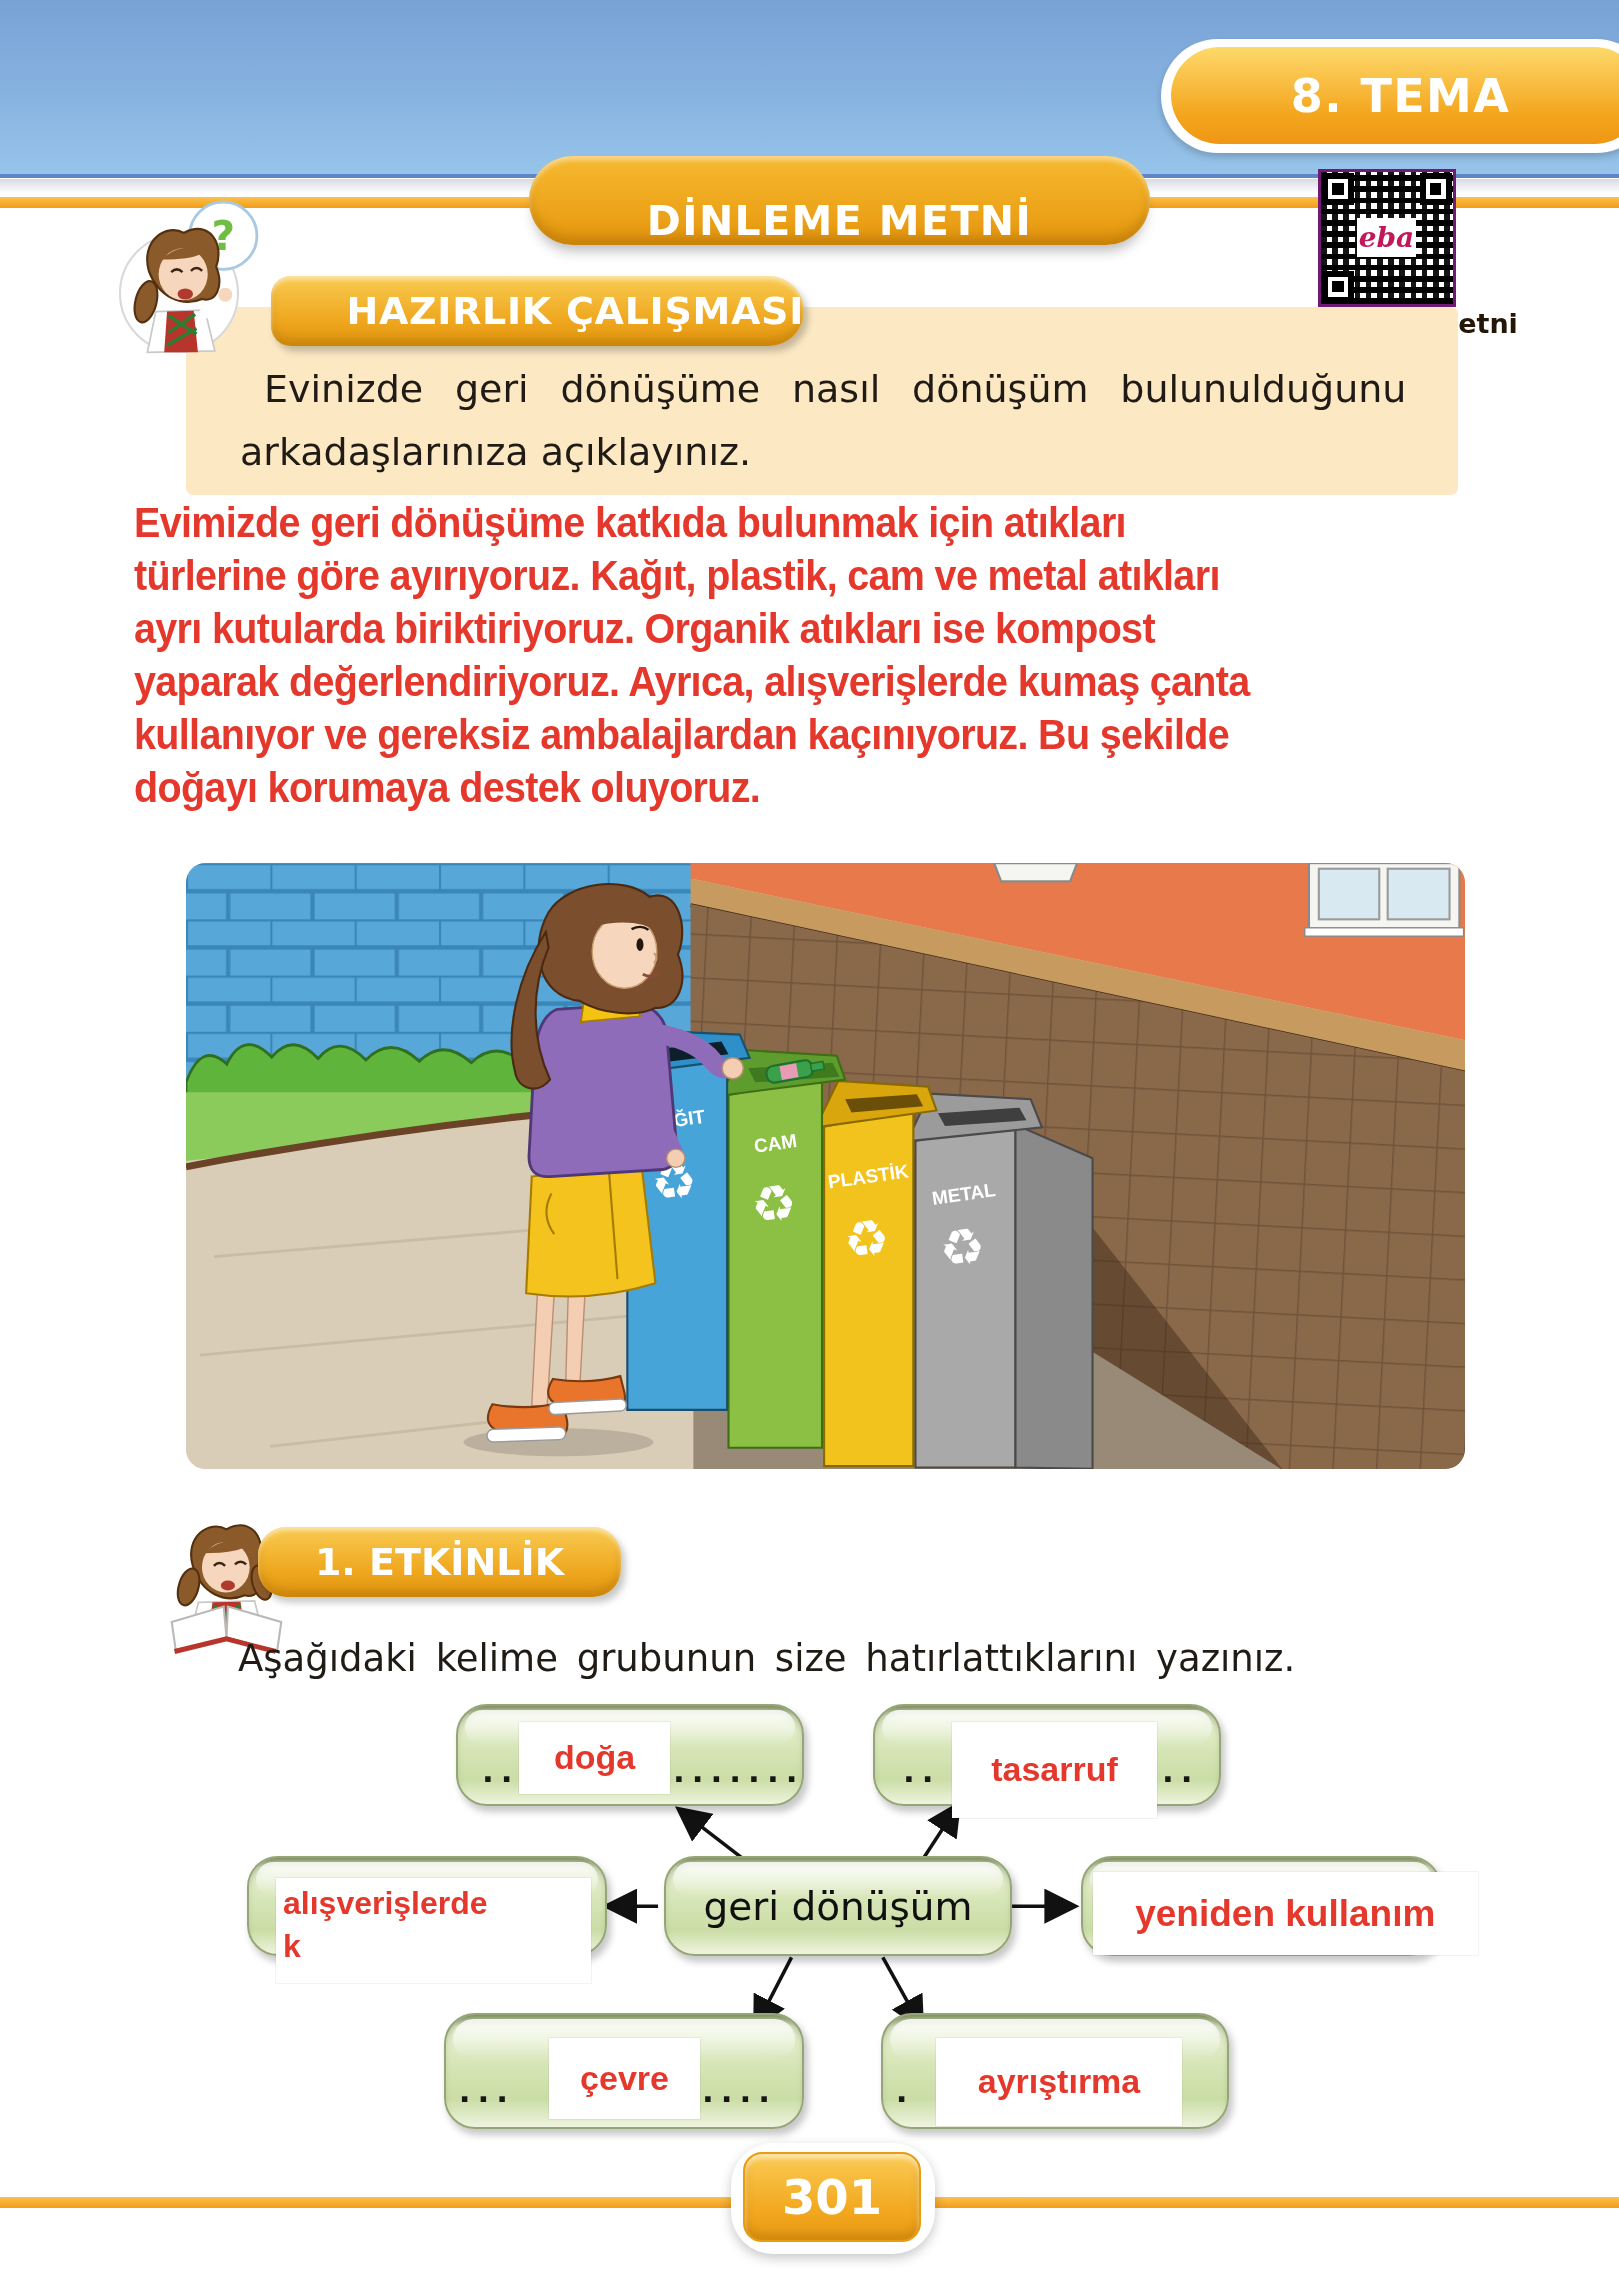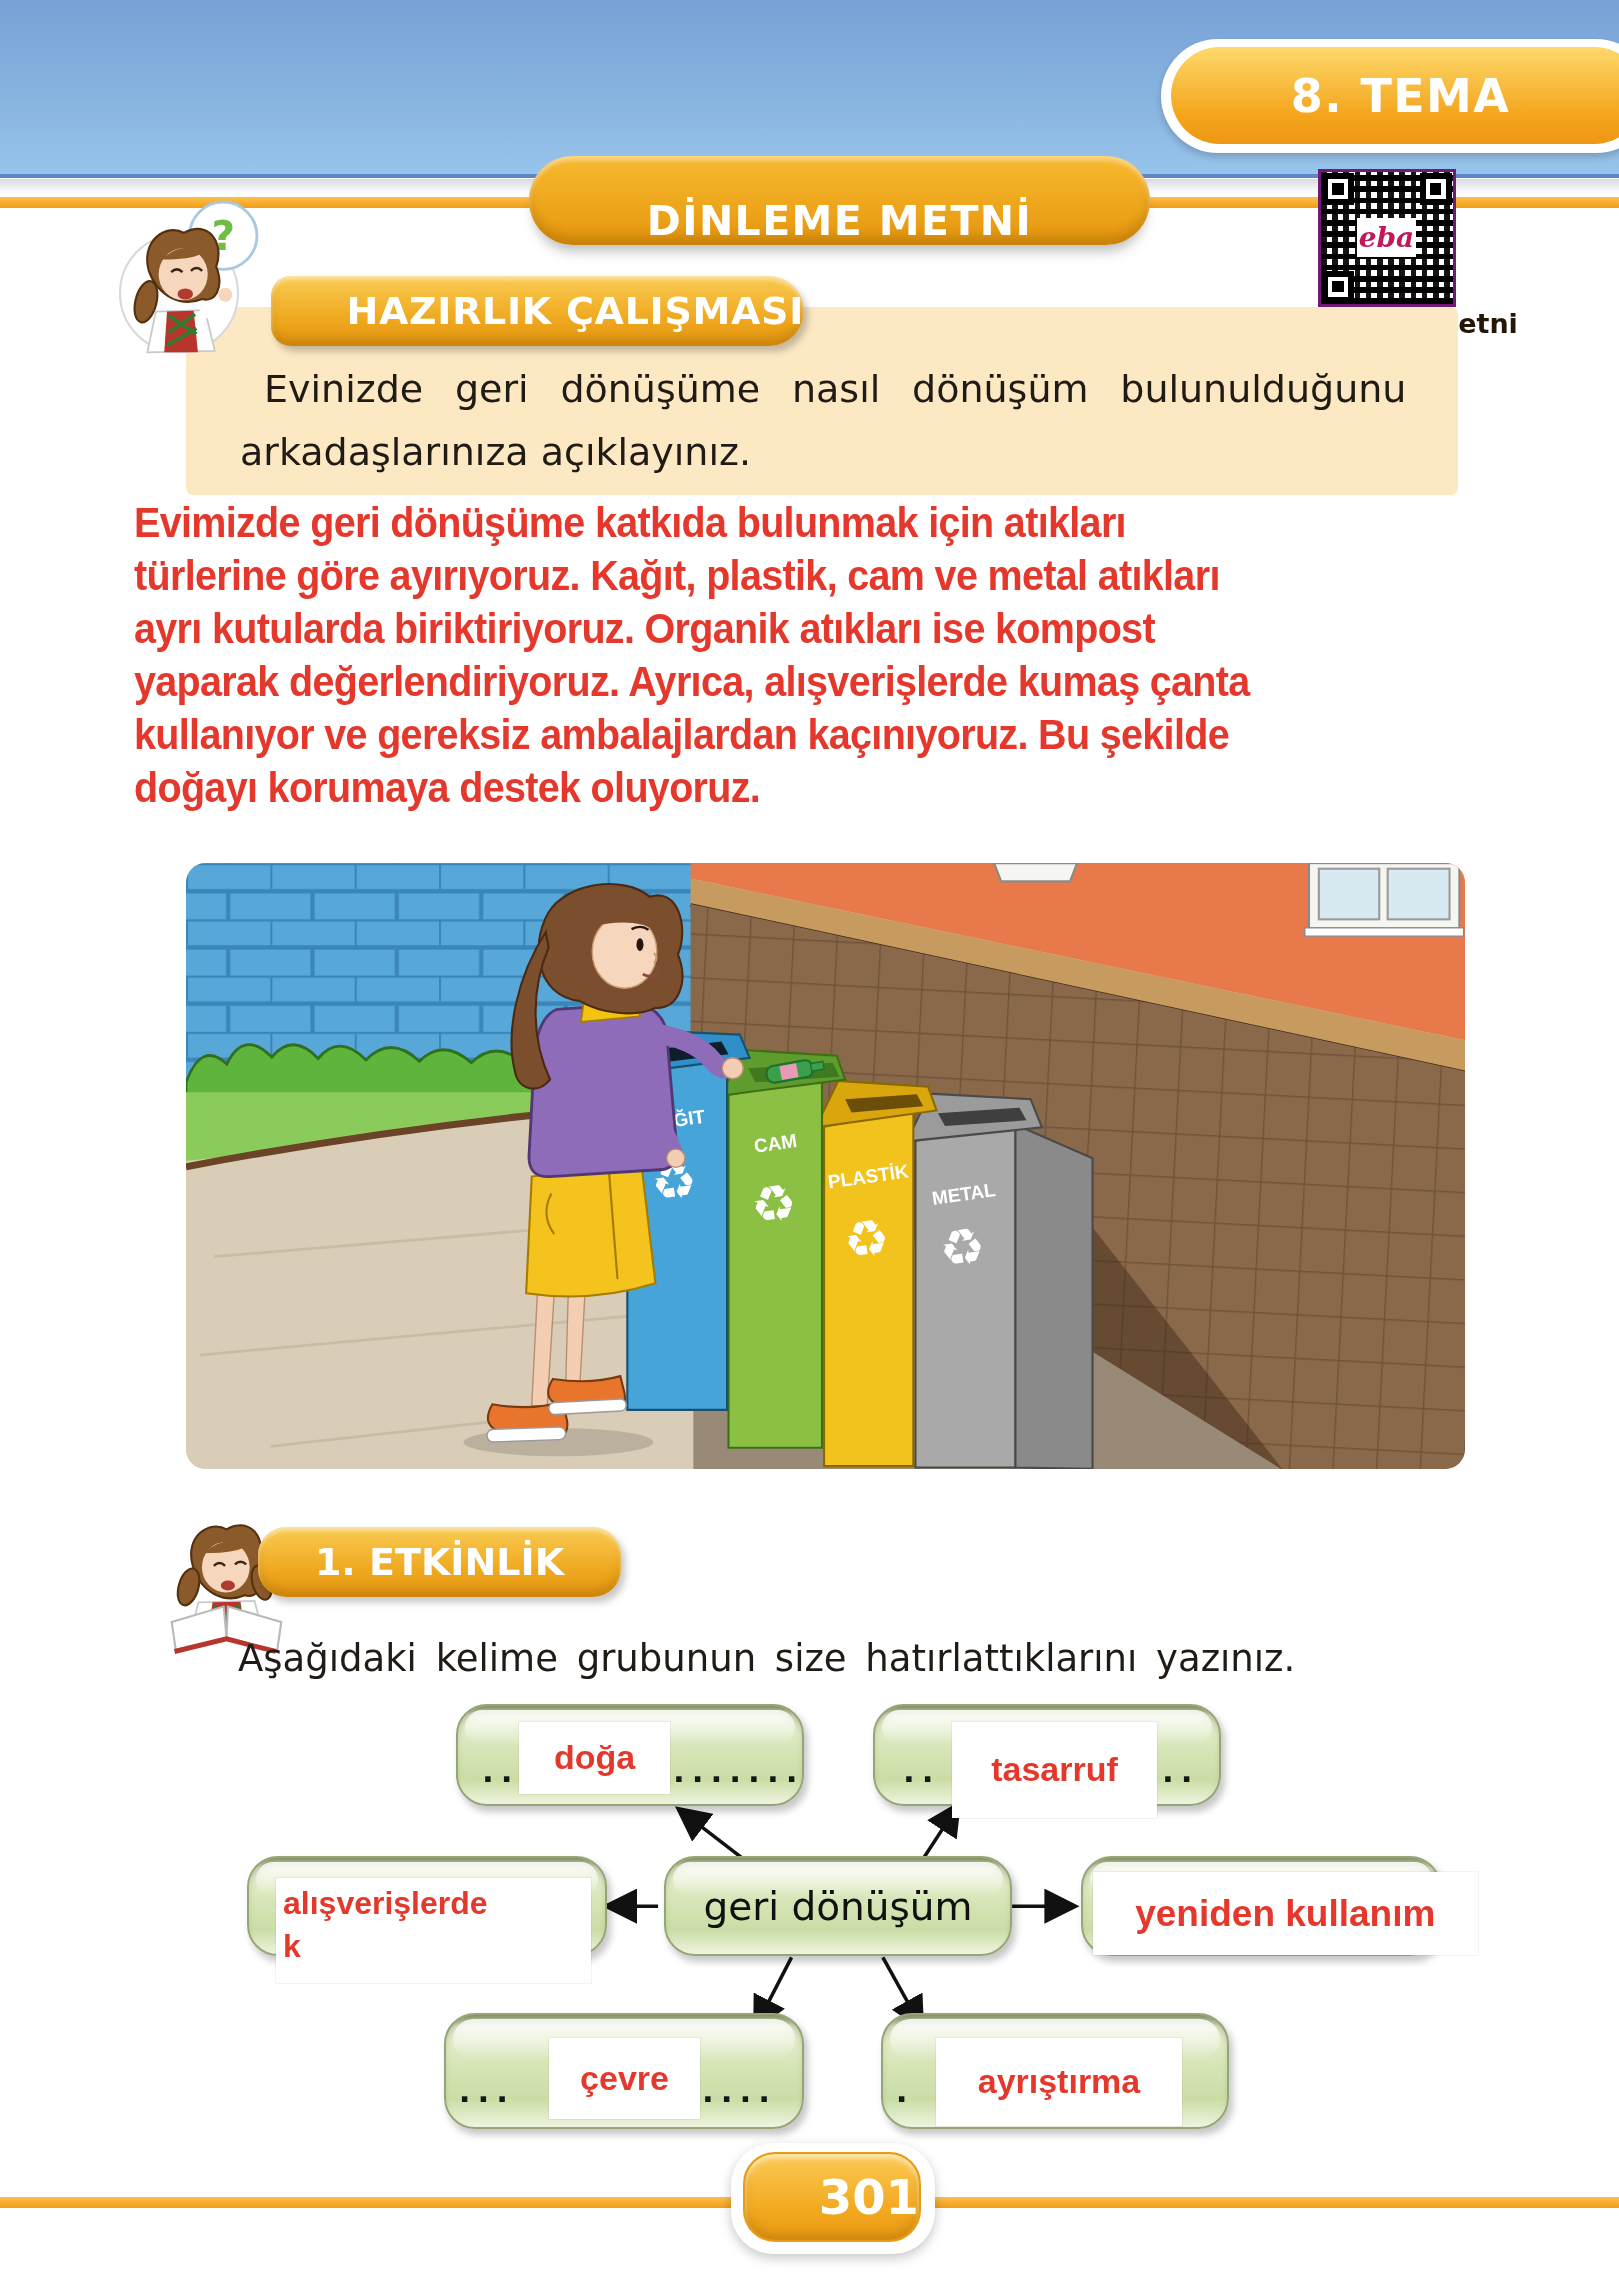--- a/index.html
+++ b/index.html
@@ -81,25 +81,25 @@
   .center-word{width:100%;height:100%;display:flex;align-items:center;justify-content:center;
        font-size:39px;color:#101010;}
 
   .map-arrows{left:211px;top:1687px;pointer-events:none;}
 
   
   .footer-line{left:0;top:2197px;width:1620px;height:11.2px;
        background:linear-gradient(180deg,#FBC14B,#F29D18);}
   .page-halo{left:731px;top:2143px;width:204px;height:111px;background:#fff;border-radius:42px;
        box-shadow:0 4.2px 11.2px rgba(0,0,0,.22);}
-  .page-badge{left:743px;top:2152px;width:178px;height:90px;border-radius:32px;
+  .page-badge{left:743px;top:2152px;width:178px;height:90px;border-radius:19px;
        background:linear-gradient(180deg,#FBCB55 0%,#F2A81F 65%,#EA9A12 100%);
        border:2.1px solid #E89C12;box-sizing:border-box;
        box-shadow:inset 0 4.2px 5.6px rgba(255,255,255,.55), inset 0 -7px 8.4px rgba(150,95,0,.3);
-       display:flex;align-items:center;justify-content:flex-end;}
+       display:flex;align-items:center;justify-content:center;}
   .page-badge span{color:#fff;font-weight:bold;font-size:48px;}
 </style>
 </head>
 <body>
 
 <div id="page">
 
   <div class="abs sky"></div>
   <div class="abs gray-band"></div>
   <div class="abs orange-line"></div>

